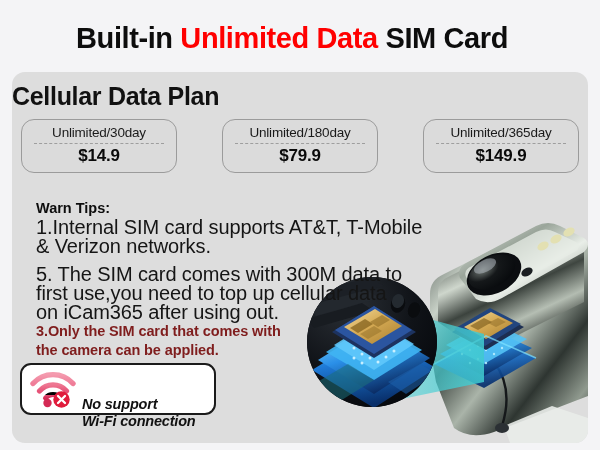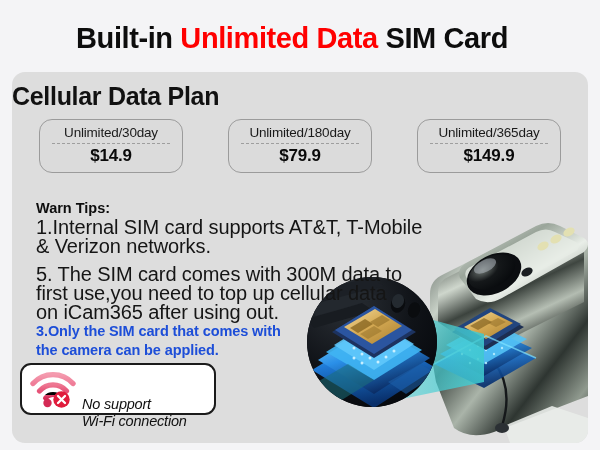--- a/index.html
+++ b/index.html
@@ -57,21 +57,21 @@
   .plans {
     position: absolute;
     top: 47px;
     left: 0;
     width: 576px;
     display: flex;
     justify-content: center;
     gap: 45px;
   }
   .plan-card {
-    width: 144px;
+    width: 156px;
     box-sizing: border-box;
     background: #dbdbdb;
     border: 1.5px solid #9b9b9b;
     border-radius: 13px;
     padding: 5px 6px 6px 6px;
     text-align: center;
   }
   .plan-label {
     font-size: 13.5px;
     color: #1a1a1a;
@@ -108,21 +108,21 @@
     font-size: 20px;
     color: #151515;
     line-height: 19px;
     letter-spacing: -0.1px;
     white-space: nowrap;
   }
   .tip-gap { height: 9px; }
   .tip-red {
     font-size: 14.5px;
     font-weight: bold;
-    color: #1d4ed8;
+    color: #7f1d1d;
     line-height: 19px;
     letter-spacing: -0.1px;
     white-space: nowrap;
   }
 
   
   .nowifi {
     position: absolute;
     left: 8px;
     top: 291px;
@@ -137,21 +137,21 @@
     padding-left: 8px;
   }
   .nowifi-icon {
     width: 48px;
     height: 38px;
     flex: 0 0 48px;
   }
   .nowifi-text {
     margin-left: 4px;
     font-size: 14.5px;
-    font-weight: normal;
+    font-weight: bold;
     font-style: italic;
     color: #111;
     line-height: 17px;
     letter-spacing: -0.2px;
     white-space: nowrap;
     margin-top: 48px;
   }
 
   
   .product {

